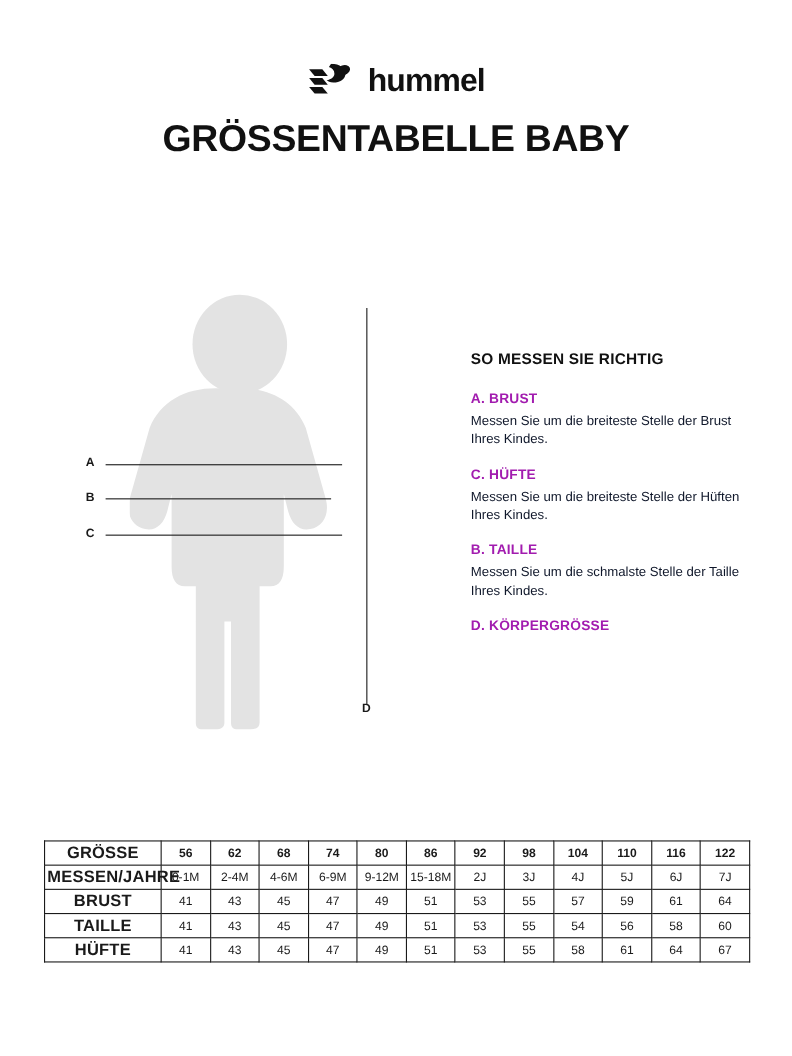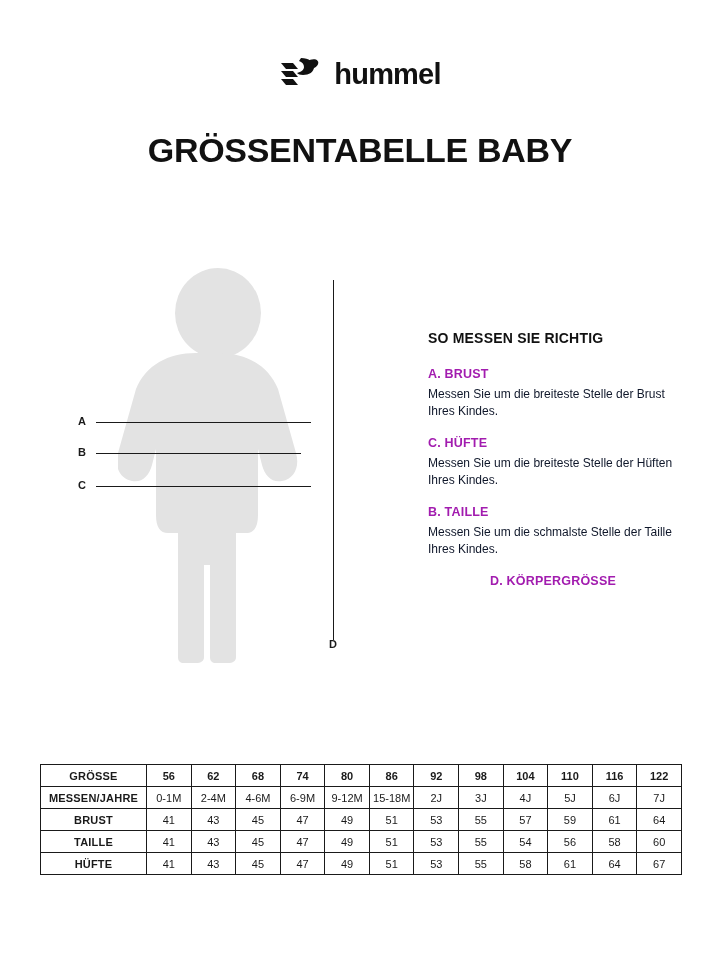--- a/index.html
+++ b/index.html
@@ -46,21 +46,20 @@
   .title {
     position: absolute;
     top: 107px;
     left: 0;
     width: 720px;
     text-align: center;
     font-size: 34px;
     font-weight: bold;
     letter-spacing: -0.3px;
     color: #111111;
-    margin-top: 24px;
   }
 
   
   .figure-area {
     position: absolute;
     left: 40px;
     top: 250px;
     width: 400px;
     height: 420px;
   }
@@ -91,25 +90,25 @@
   .howto {
     position: absolute;
     left: 428px;
     top: 318px;
     width: 250px;
   }
   .howto-title {
     font-size: 14px;
     font-weight: bold;
     letter-spacing: 0.2px;
-    margin: 12px 0 21px 0;
+    margin: 0 0 21px 0;
     color: #111111;
   }
   .howto-item { margin-bottom: 17px; }
-  .howto-item:last-child { margin-bottom: 0; text-align: center; }
+  .howto-item:last-child { margin-bottom: 0; }
   .howto-head {
     font-size: 12.5px;
     font-weight: bold;
     margin: 0 0 5px 0;
     letter-spacing: 0.2px;
     color: #a21caf;
   }
   .howto-body {
     font-size: 12px;
     line-height: 1.38;
@@ -137,21 +136,21 @@
     vertical-align: middle;
     padding: 0 2px;
     color: #1a1a1a;
     font-weight: normal;
     white-space: nowrap;
   }
   th.rowhead, td.rowhead {
     font-weight: bold;
     width: 106px;
     letter-spacing: 0.2px;
-    font-size: 11px;
+    font-size: 15px;
   }
   thead th { font-weight: bold; }
 </style>
 </head>
 <body>
 
 <div class="page">
 
   <div class="brand">
     <div class="brand-inner">

